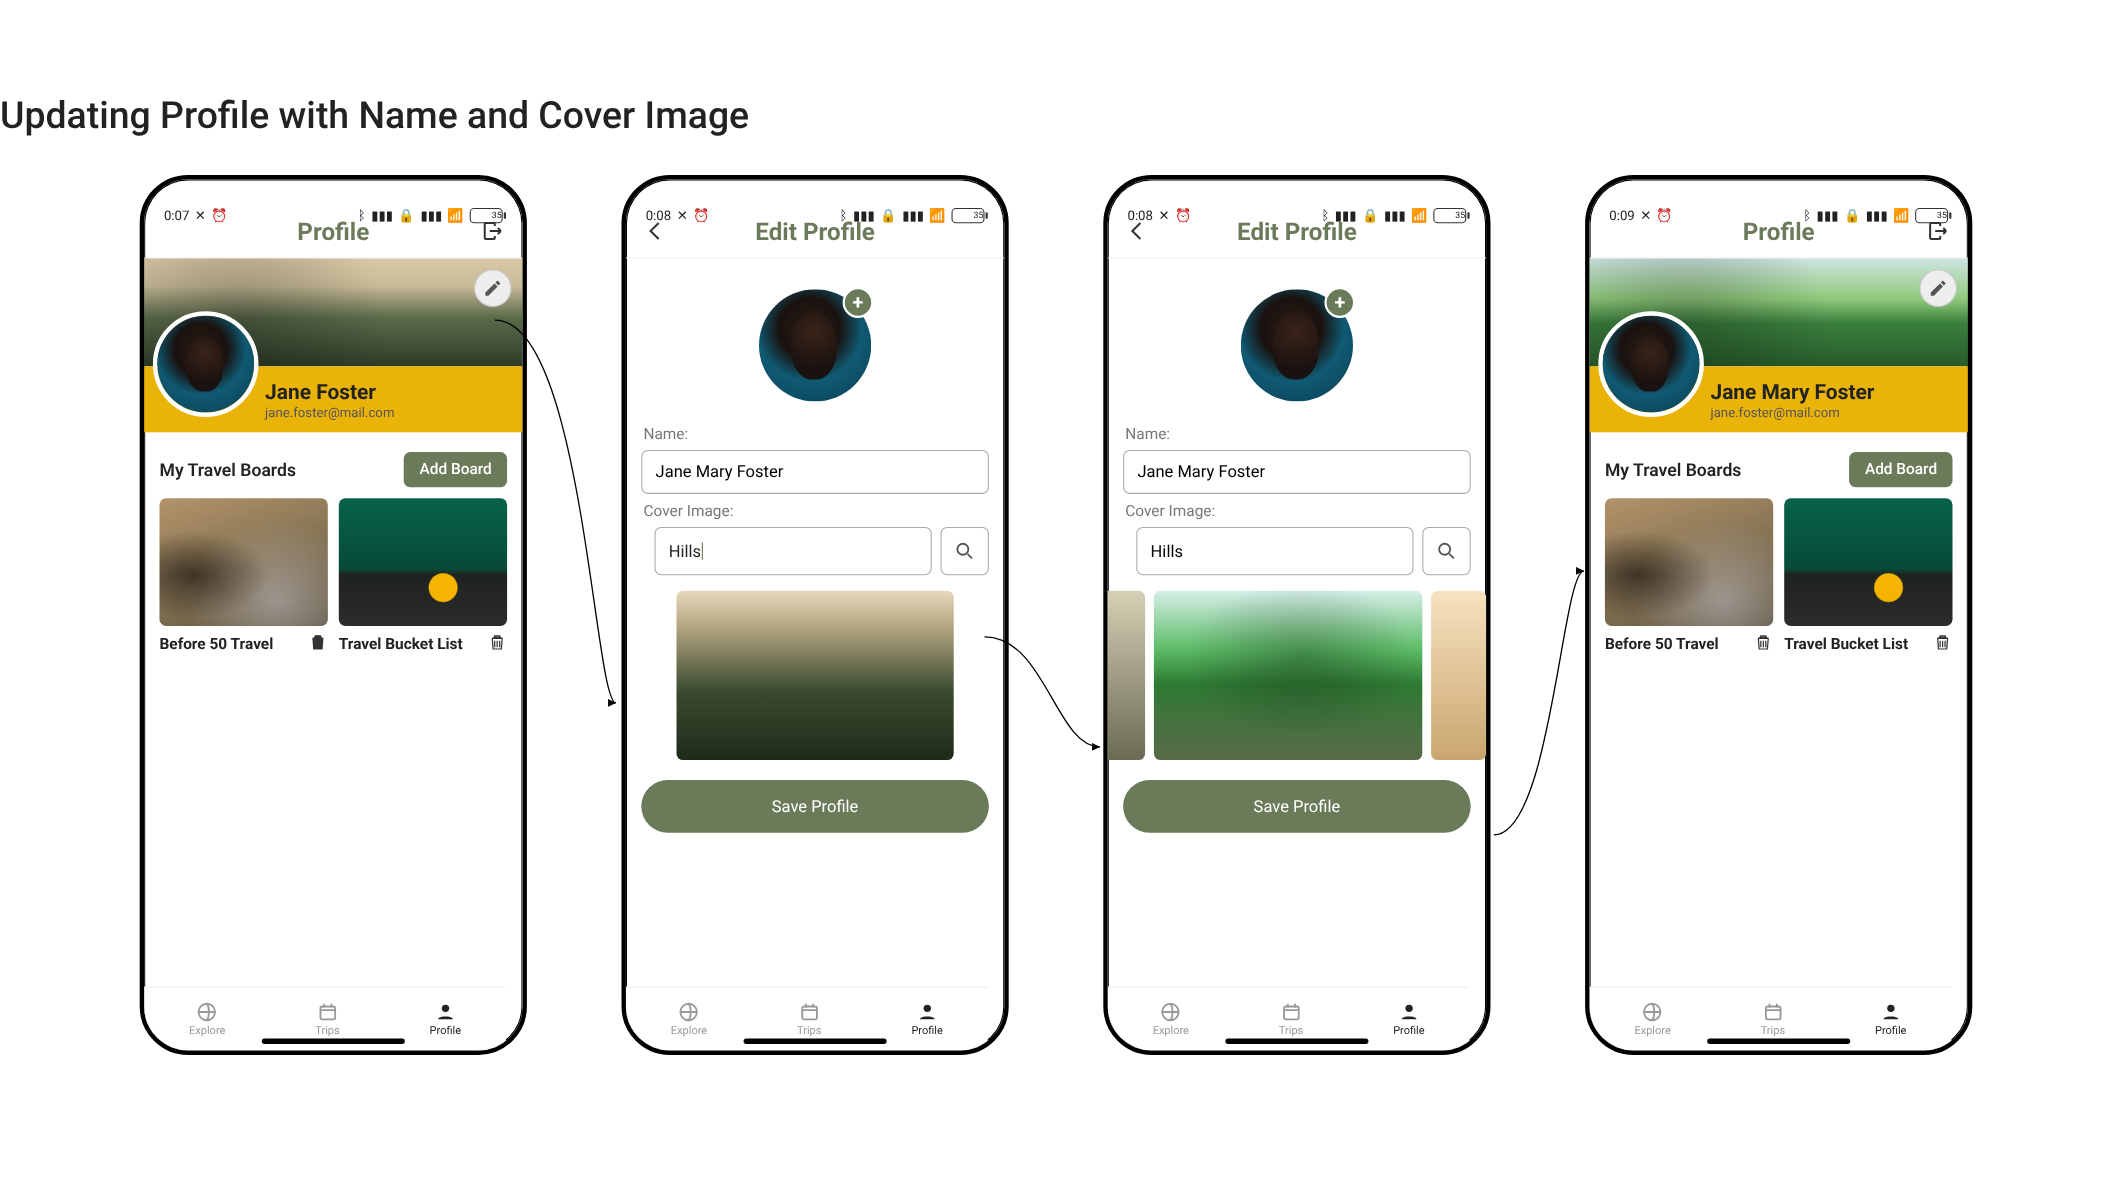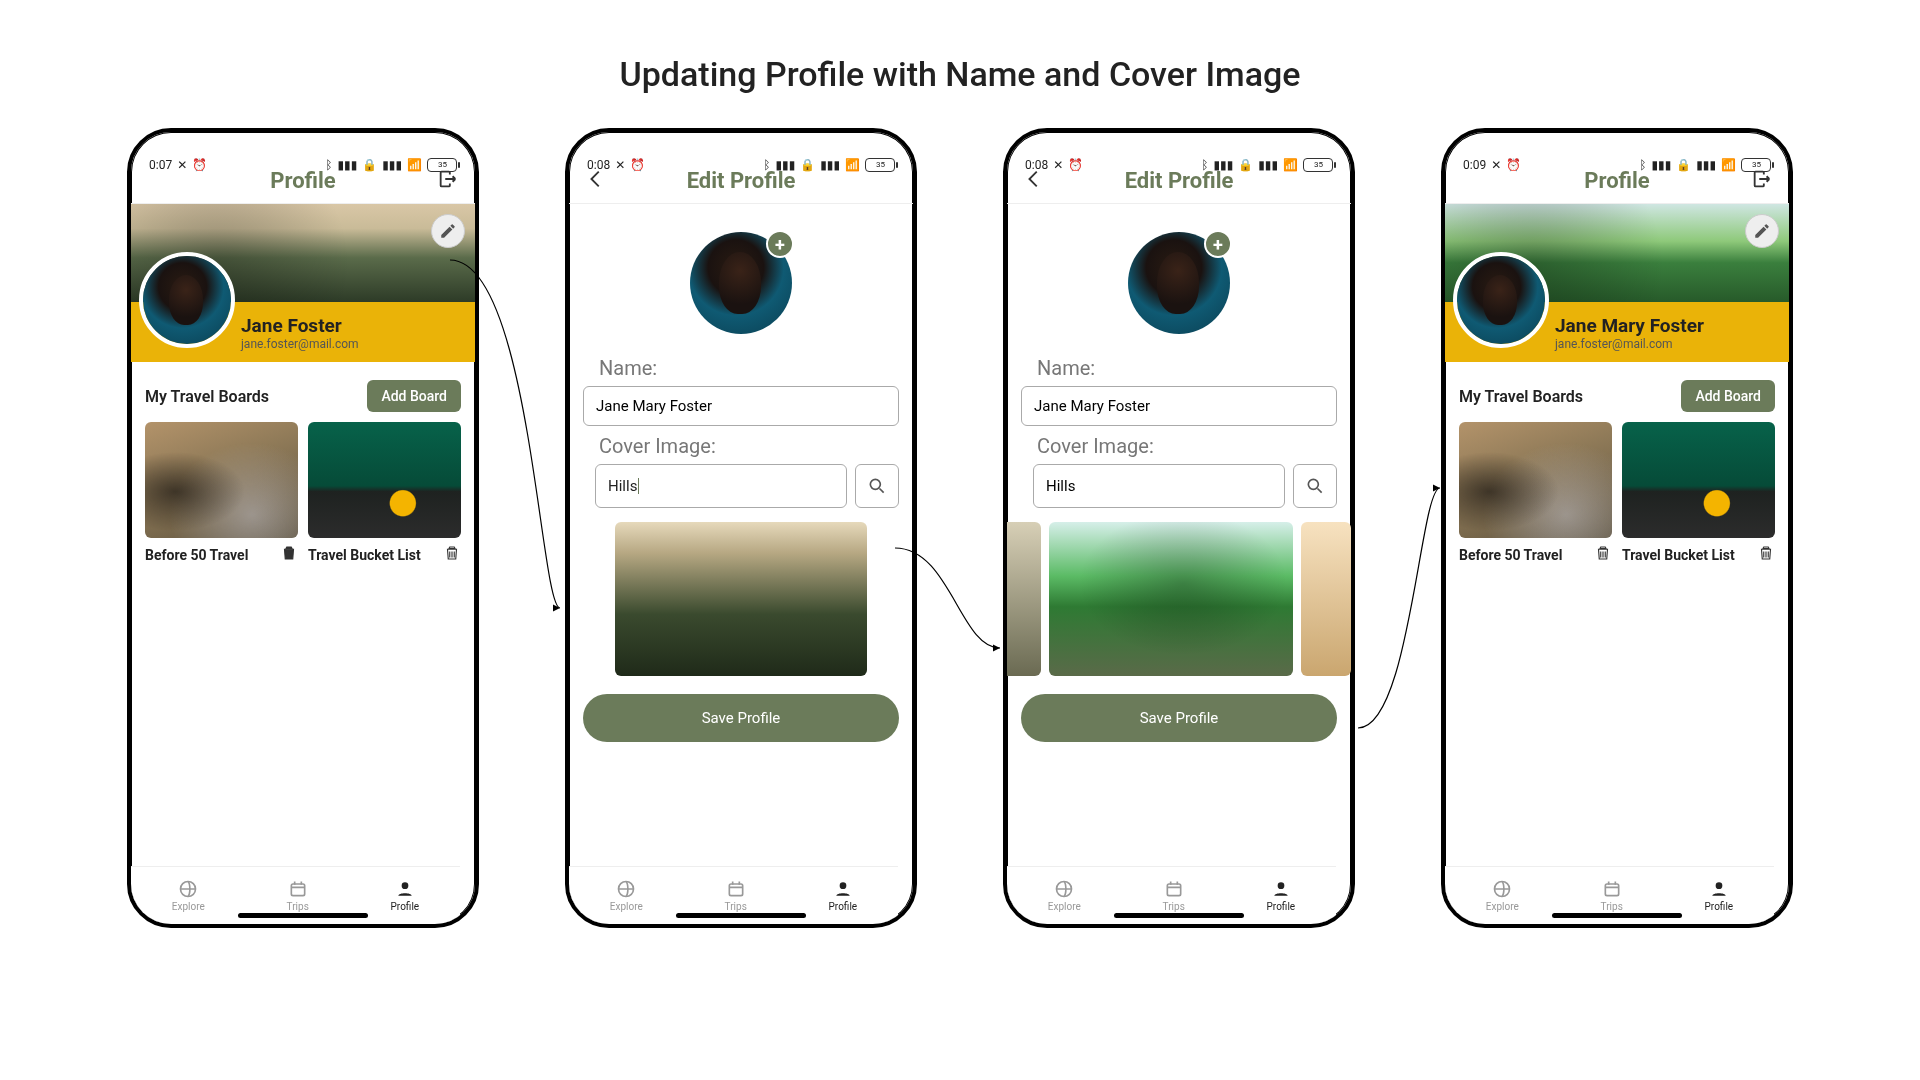--- a/index.html
+++ b/index.html
@@ -4,35 +4,35 @@
 <style>
   :root {
     --olive: #6B7B5A;
     --olive-dk: #5a6a49;
     --grey: #888;
     --text: #222;
     --bg: #fff;
   }
   * { box-sizing: border-box; font-family: -apple-system, "Segoe UI", Roboto, Arial, sans-serif; }
   body { margin:0; background:#fff; width:1920px; height:1080px; position:relative; color:var(--text);}
-  h1.page-title { font-size:34px; font-weight:500; text-align:center; margin:54px 0 0 0; }
+  h1.page-title { font-size:34px; font-weight:500; margin:85px 0 0 0; }
   .stage { position:relative; width:100%; }
   .phones { display:flex; justify-content:center; gap:86px; margin-top:34px; position:relative;}
   .phone {
     width:352px; height:800px; border:4px solid #000; border-radius:44px;
     background:#fff; position:relative; overflow:hidden; flex:0 0 352px;
     box-shadow:0 0 0 1px #000 inset;
   }
   .statusbar { display:flex; justify-content:space-between; align-items:center;
     padding:8px 18px 0 18px; height:26px; font-size:12px; }
   .statusbar .left, .statusbar .right { display:flex; gap:5px; align-items:center;margin-top:31px;}
   .battery { width:30px; height:14px; border:1.5px solid #333; border-radius:4px; position:relative;
     display:flex; align-items:center; font-size:7px; padding-left:1px;}
   .battery:after { content:""; position:absolute; right:-4px; top:3px; width:2px; height:6px; background:#333; border-radius:1px;}
-  .battery .fill { width:60%; font-size:8px; line-height:10px; text-align:center; width:100%;}
+  .battery .fill { width:60%; font-size:8px; line-height:10px; text-align:right; width:100%;}
   .appbar { display:flex; align-items:center; justify-content:center; height:46px;
     position:relative; border-bottom:1px solid #eee;}
   .appbar .title { font-size:22px; font-weight:700; color:var(--olive); }
   .appbar .back { position:absolute; left:16px; }
   .appbar .logout { position:absolute; right:16px; }
   .iconbtn { cursor:pointer;}
   .cover { height:98px; position:relative; }
   .cover.mountain { background:linear-gradient(180deg,#d9c7a6 0%,#c9bb98 25%,#5a6b4a 55%,#2d3b27 100%);}
   .cover.green-hill { background:linear-gradient(180deg,#cfe6e2 0%,#8ec97a 38%,#3a7f3d 60%,#275a2a 100%);}
   .cover:before{ content:""; position:absolute; inset:0;
@@ -75,21 +75,21 @@
   .tab svg { width:20px; height:20px; fill:currentColor;}
   .homebar { position:absolute; bottom:6px; left:50%; transform:translateX(-50%);
     width:130px; height:5px; background:#000; border-radius:3px;}
   
   .edit-body { padding:18px 14px 0 14px; display:flex; flex-direction:column; align-items:stretch;}
   .avatar-edit { align-self:center; position:relative; width:110px; height:110px; margin:6px 0 10px 0;}
   .avatar-edit .avatar { position:static; width:110px; height:110px;}
   .avatar-edit .plus { position:absolute; right:2px; top:2px; width:28px; height:28px;
     background:var(--olive); border-radius:50%; color:#fff; display:flex; align-items:center; justify-content:center;
     font-size:18px; font-weight:700; border:2px solid #fff;}
-  .field-label { font-size:20px; color:#777; margin:8px 2px 6px 16px;}
+  .field-label { font-size:14px; color:#777; margin:8px 2px 6px 2px;}
   .txt { width:100%; border:1.5px solid #aaa; border-radius:6px; padding:10px 12px;
     font-size:15px; outline:none;}
   .cover-row { display:flex; gap:8px;margin-left:12px;}
   .cover-row .txt { flex:1;}
   .sqbtn { width:44px; height:44px; border:1.5px solid #aaa; border-radius:6px; background:#fff;
     display:flex; align-items:center; justify-content:center;}
   .search-result { align-self:center; margin:14px 0 18px 0; width:252px; height:154px; border-radius:6px;
     background:linear-gradient(180deg,#e6d9bb 0%,#b7a883 20%,#3a4a2e 60%,#1f2a19 100%);}
   .carousel { display:flex; gap:8px; margin:14px -30px 18px -30px;}
   .carousel .slide { height:154px; border-radius:6px; flex:0 0 auto;}

